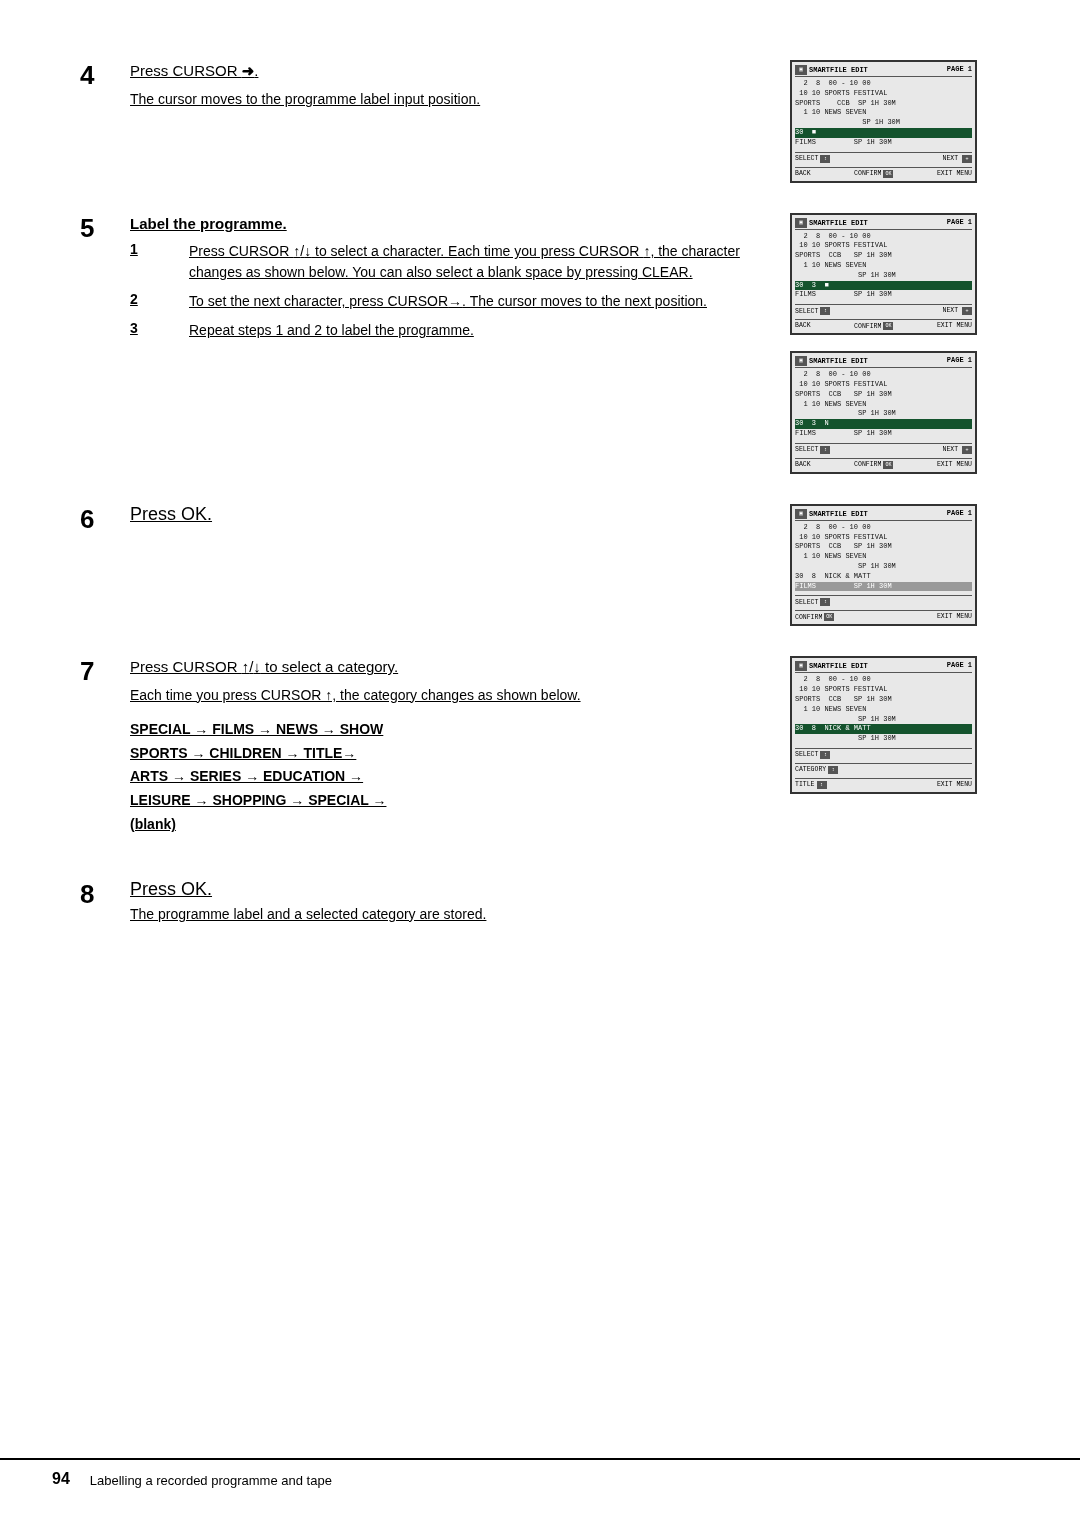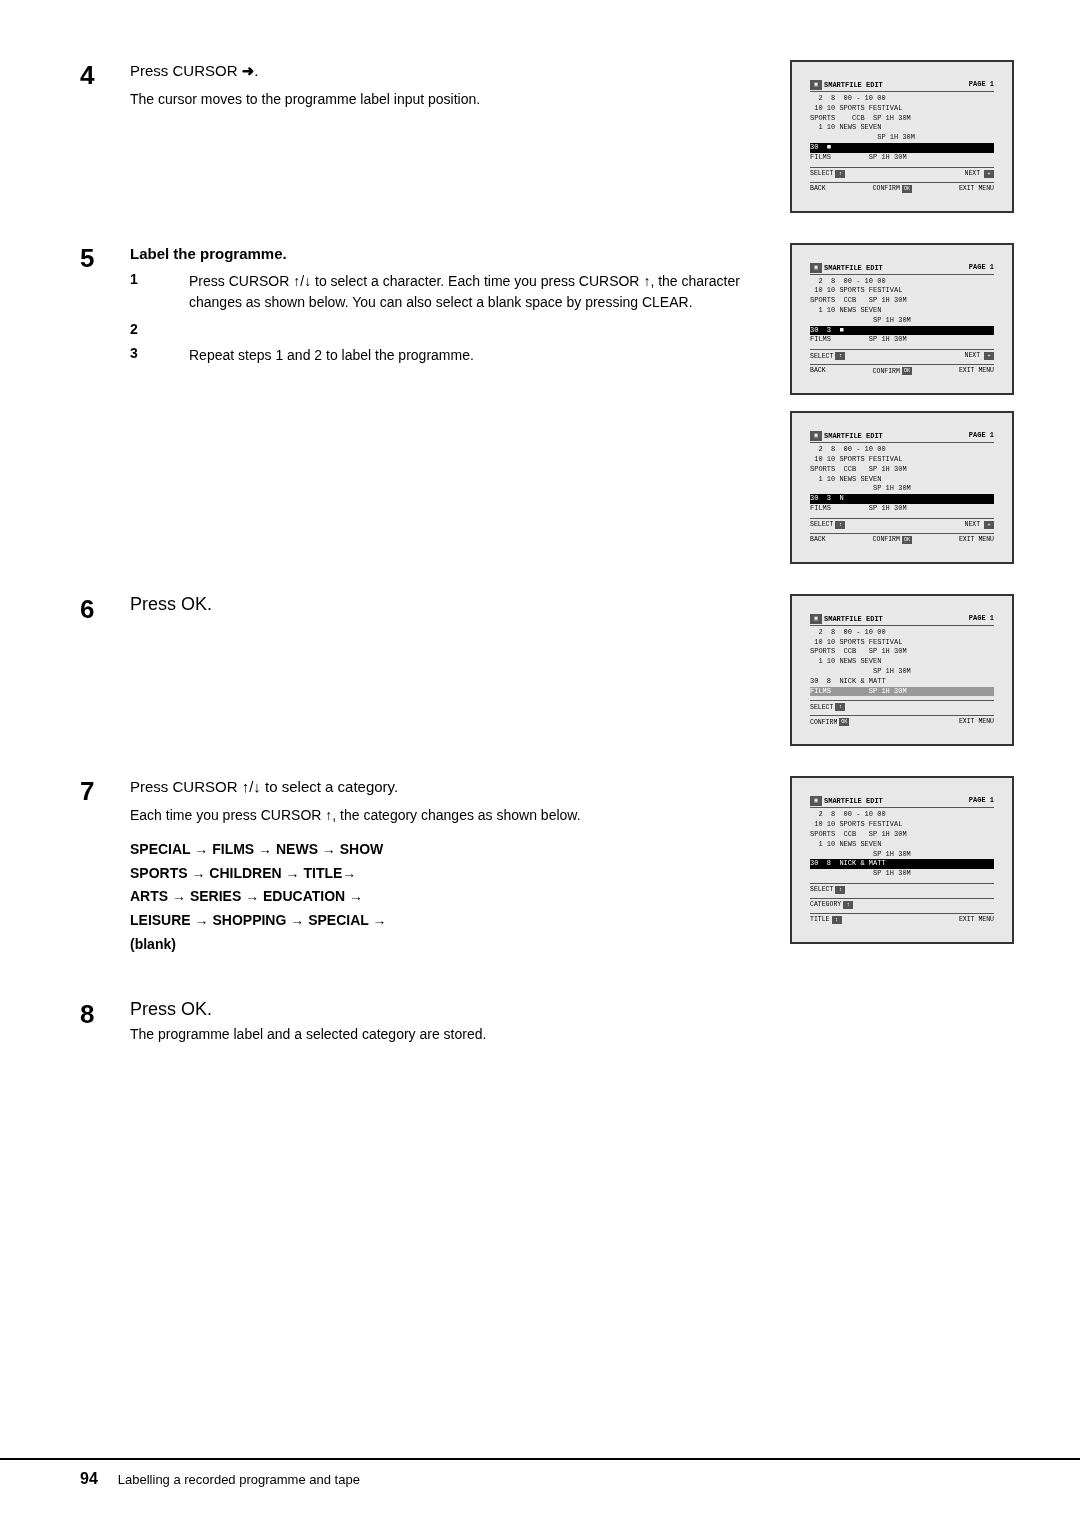--- a/index.html
+++ b/index.html
@@ -23,20 +23,21 @@
     .step-number {
       font-size: 26px;
       font-weight: bold;
       min-width: 40px;
       margin-right: 10px;
       line-height: 1.2;
     }
 
     .step-content {
       flex: 1;
+      text-decoration: underline;
     }
 
     .step-main-text {
       font-size: 15px;
       margin-bottom: 6px;
       line-height: 1.5;
     }
 
     .sub-steps {
       margin-top: 6px;
@@ -57,26 +58,26 @@
     .sub-step-content {
       font-size: 14px;
       line-height: 1.5;
       margin-left: 35px;
     }
 
     .bold-text { font-weight: bold; }
 
     
     .tv-screen {
-      width: 224px;
+      width: 187px;
       border: 2px solid #333;
       background: #e8e8e8;
       font-size: 7px;
       font-family: 'Courier New', monospace;
-      padding: 18px;
+      padding: 3px;
       position: relative;
     }
 
     .tv-screen-header {
       display: flex;
       justify-content: space-between;
       font-size: 7px;
       font-weight: bold;
       border-bottom: 1px solid #555;
       padding-bottom: 1px;
@@ -96,21 +97,21 @@
     }
 
     .tv-screen-row {
       font-size: 7px;
       line-height: 1.4;
       white-space: nowrap;
       color: #111;
     }
 
     .tv-screen-row.selected {
-      background: #000000;
+      background: #14532d;
       color: #fff;
     }
 
     .tv-screen-row.highlight {
       background: #999;
       color: #fff;
     }
 
     .tv-screen-footer {
       display: flex;
@@ -137,22 +138,22 @@
       align-items: center;
       justify-content: center;
     }
 
     .page-footer {
       position: absolute;
       bottom: 40px;
       left: 0;
       right: 0;
       display: flex;
-      align-items: center;
-      padding: 0 80px;
+      align-items: flex-end;
+      padding: 0 52px;
       border-top: 2px solid #000;
       padding-top: 10px;
     }
 
     .page-number {
       font-size: 16px;
       font-weight: bold;
       margin-right: 20px;
     }
 
@@ -267,20 +268,23 @@
               <span class="sub-step-number">1</span>
               <div class="sub-step-content">
                 Press CURSOR <strong>↑</strong>/<strong>↓</strong> to select a character.
                 Each time you press CURSOR <strong>↑</strong>, the character changes as shown below.
                 You can also select a blank space by pressing CLEAR.
               </div>
             </div>
 
             <div class="sub-step">
               <span class="sub-step-number">2</span>
+              <div class="sub-step-content">
+                To set the next character, press CURSOR<strong>→</strong>. The cursor moves to the next position.
+              </div>
             </div>
 
             <div class="sub-step">
               <span class="sub-step-number">3</span>
               <div class="sub-step-content">
                 Repeat steps 1 and 2 to label the programme.
               </div>
             </div>
           </div>
         </div>

